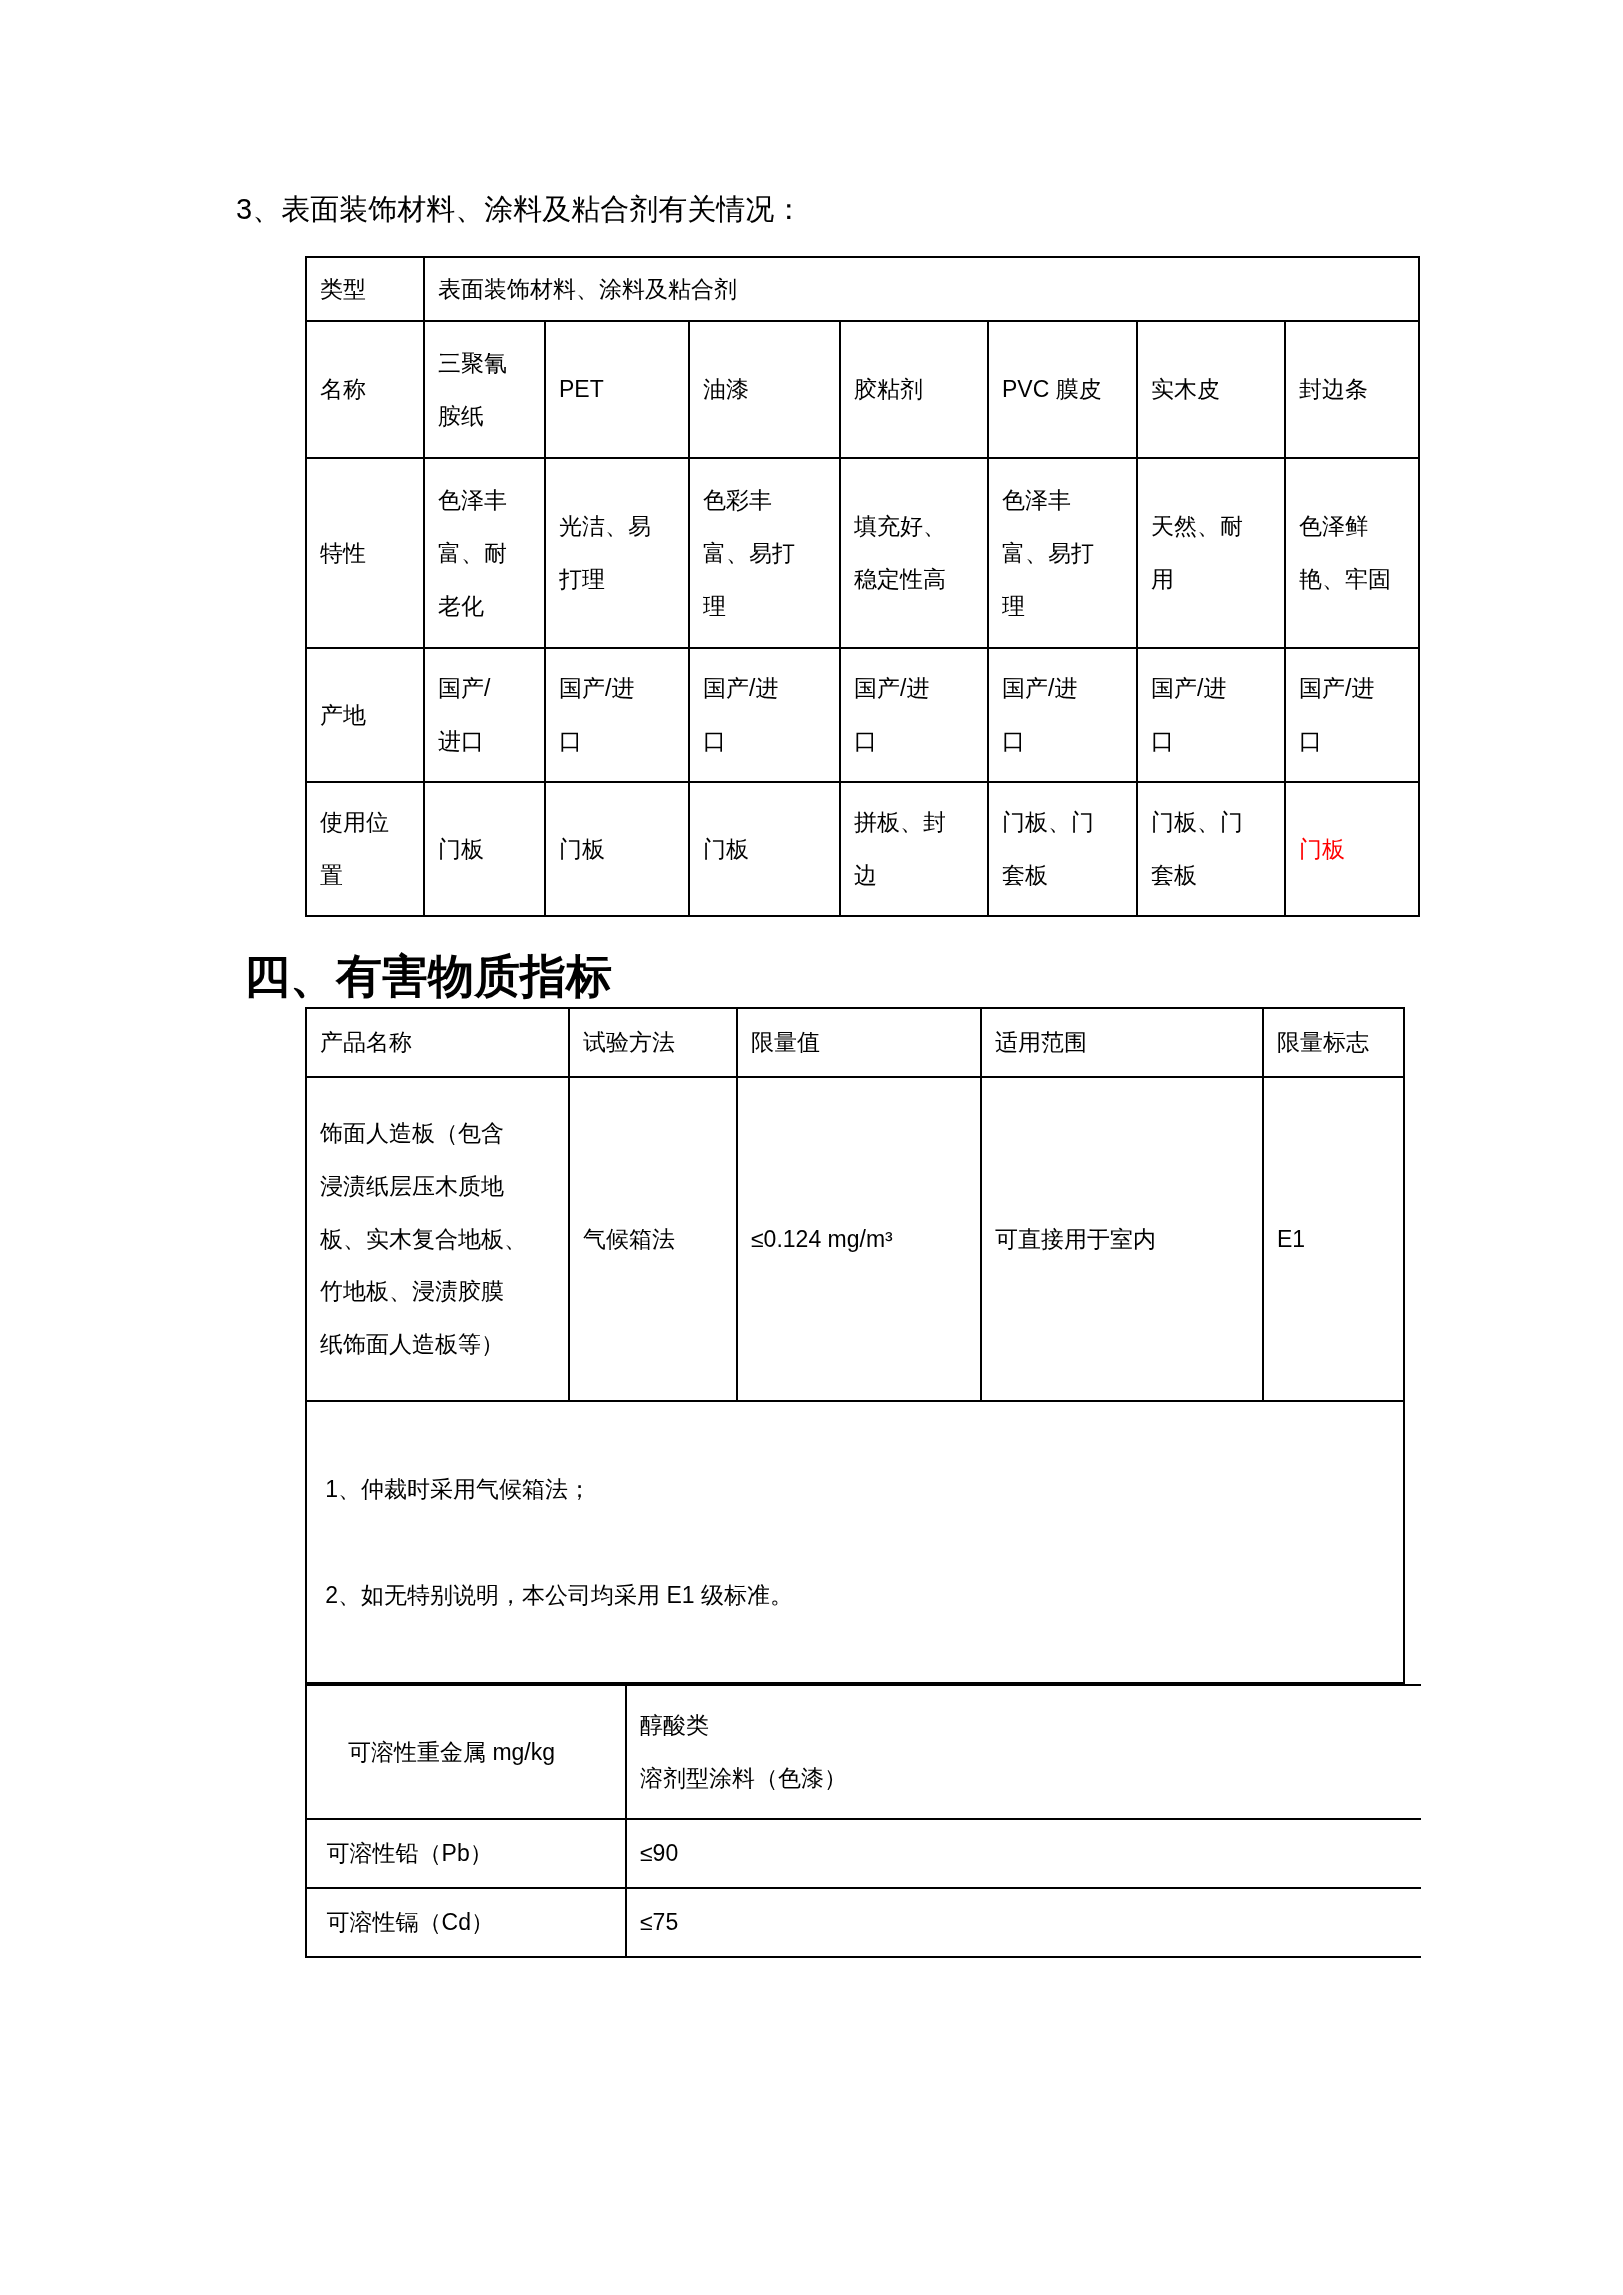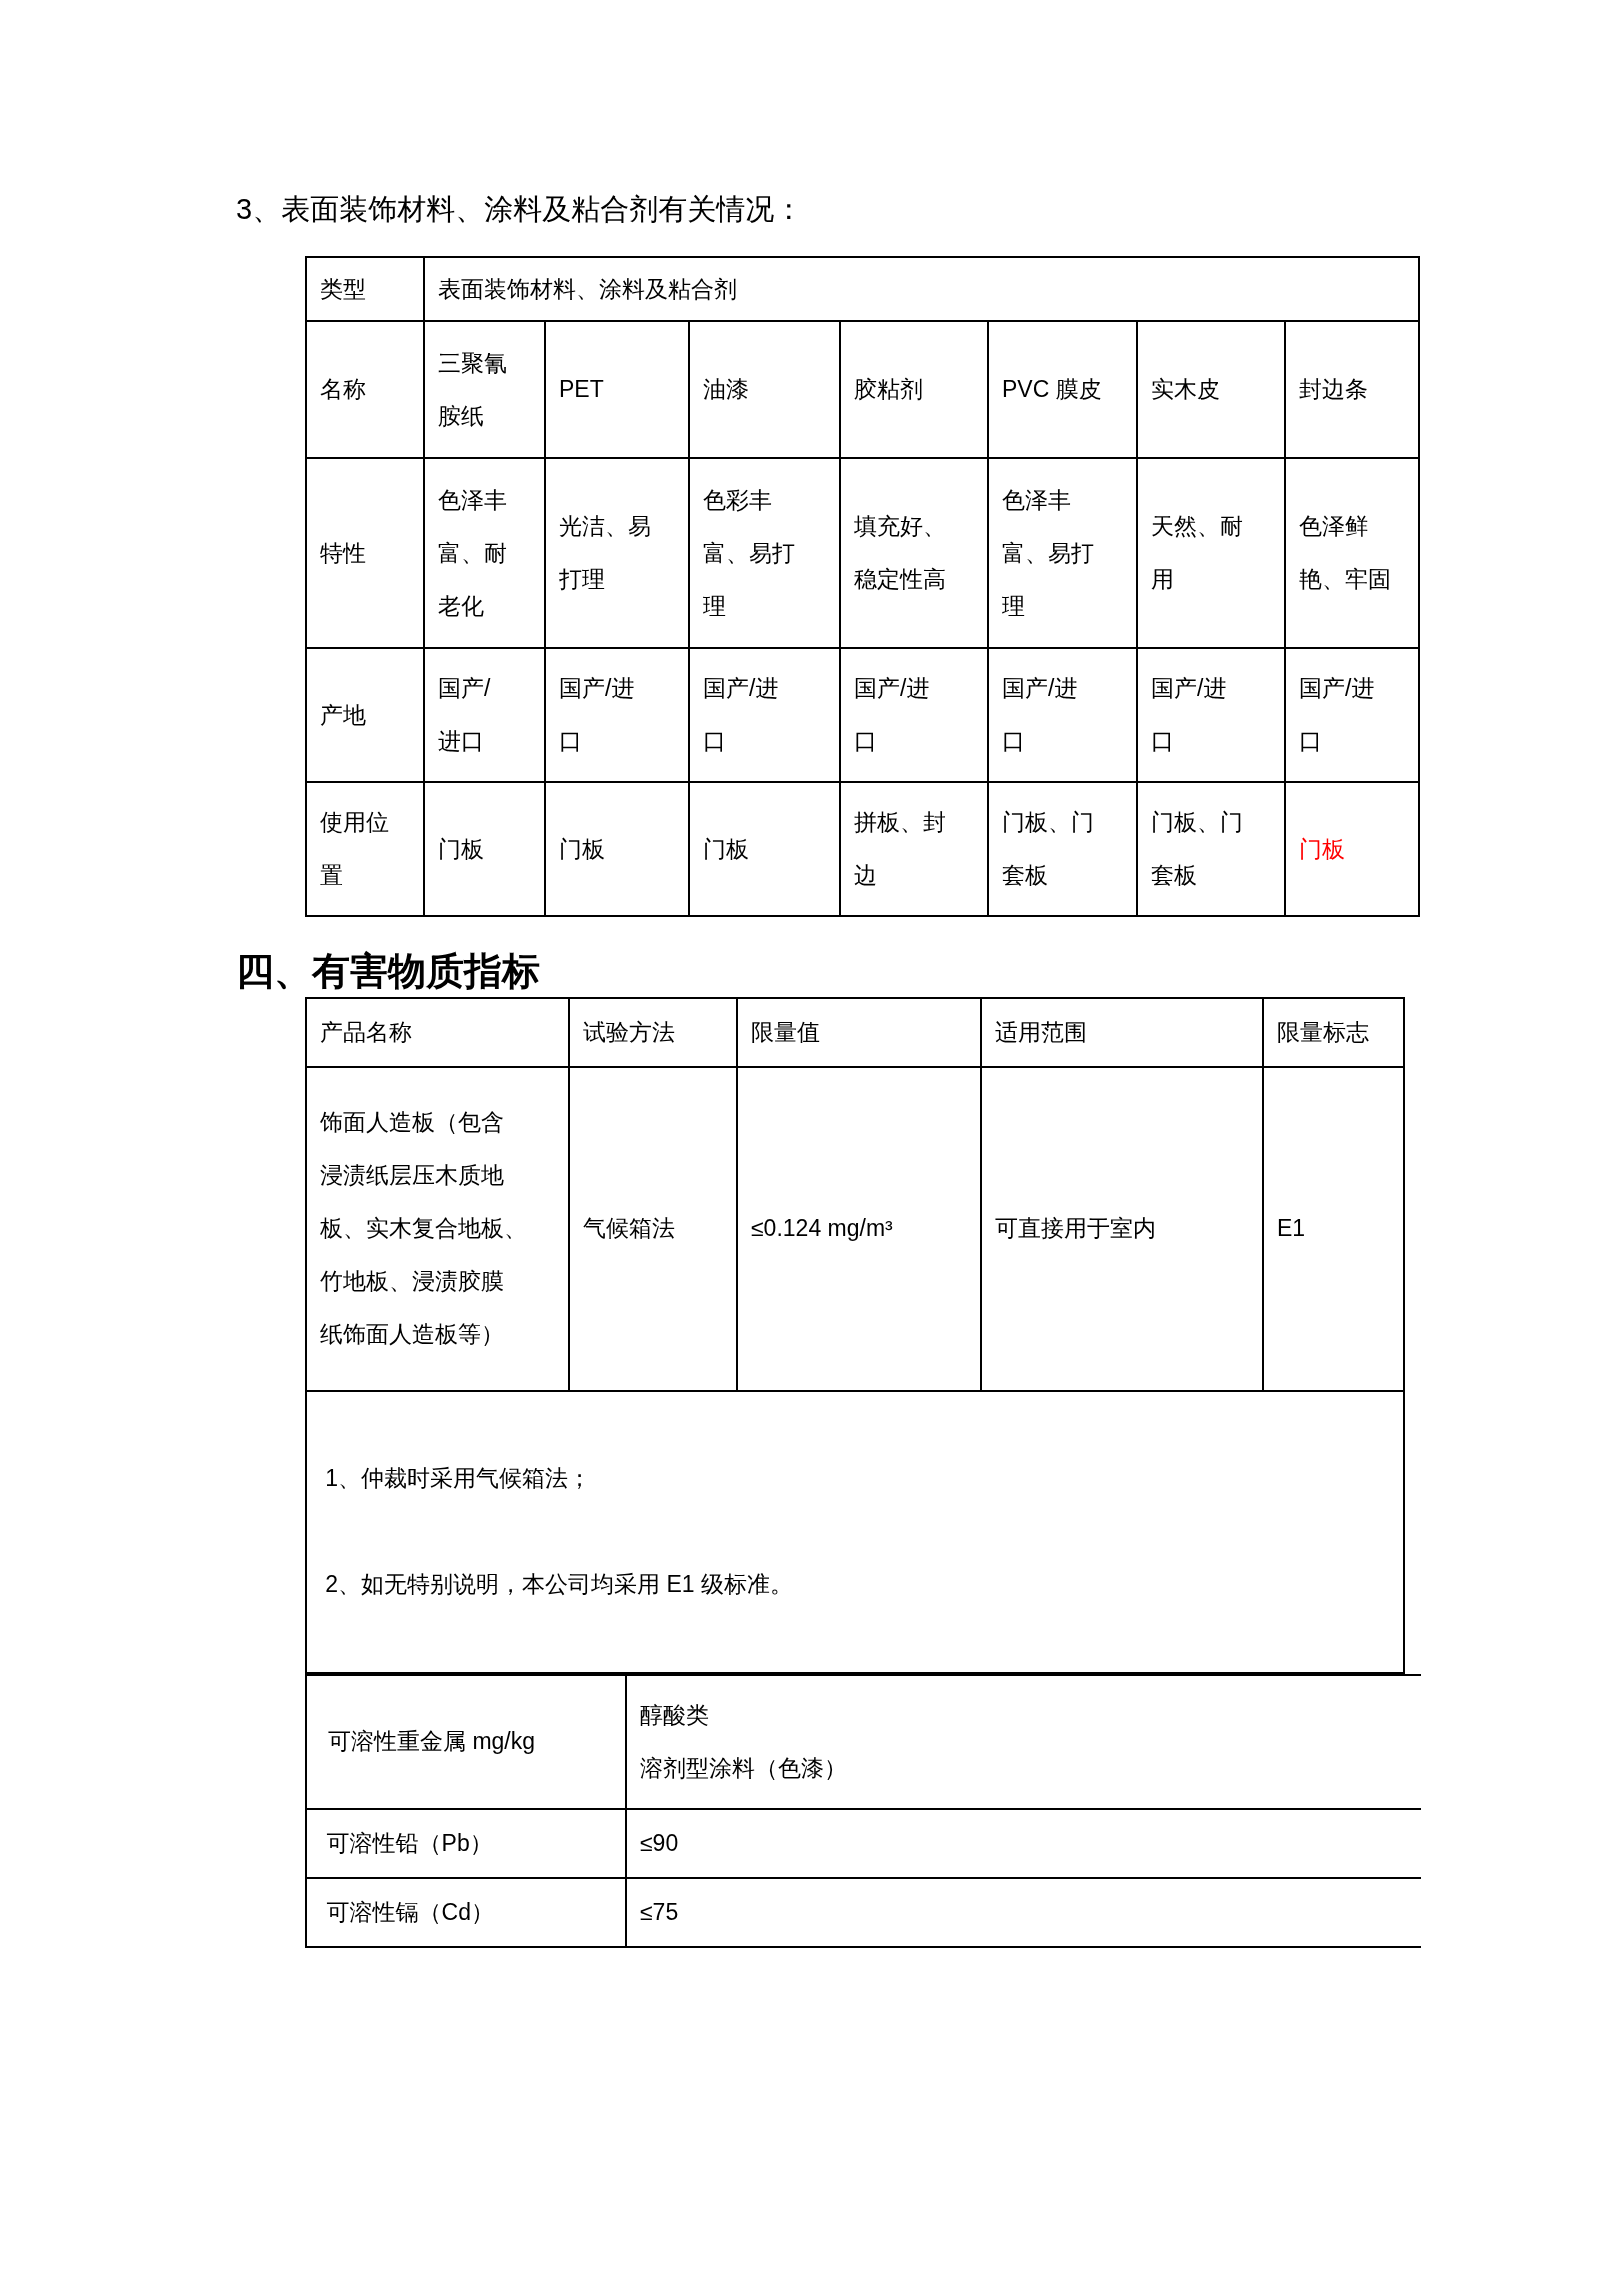--- a/index.html
+++ b/index.html
@@ -7,41 +7,41 @@
   body {
     width:1623px; height:2295px;
     background:#ffffff; color:#000000;
     font-family:"Liberation Sans","DejaVu Sans",sans-serif;
     overflow:hidden;
   }
   .page { width:1421px; height:2295px; position:relative; overflow:hidden; }
   .content { padding:191px 141px 0 236px; }
 
   .h3-line { font-size:29px; font-weight:400; line-height:1.3; margin:0 0 27.5px 0; }
-  .h4-line { font-size:38px; font-weight:700; line-height:1.3; margin:30px 0 0 0; }
+  .h4-line { font-size:46px; font-weight:700; line-height:1.3; margin:30px 0 0 8px; }
   .item-para {
     font-size:27.5px; line-height:2.05; margin:33px 0 19.6px 0;
     padding-left:41px; text-indent:-41px; white-space:pre-line;
   }
   .item-para2 { margin:36px 0 19.6px 0; }
 
   table { border-collapse:collapse; table-layout:fixed; margin-left:69px; border:2.6px solid #000; }
   td {
     border:2px solid #000;
     font-size:23px; line-height:2.3;
     padding:0 13px; vertical-align:middle;
     white-space:pre-line; word-break:break-word;
   }
 
   .t1 { width:1112px; }
   .t2 { width:1098px; }
   .t3 { width:1116px; }
 
   .t2 .notes-cell { padding:7.9px 18.3px; line-height:2.3;border-radius:8px; }
-  .t3 .hdr-left { padding-left:21px; }
+  .t3 .hdr-left { padding-left:41px; }
   .t3 .lbl { padding-left:19.6px; }
 </style>
 </head>
 <body>
 
 <div class="page">
   <div class="content">
 
     <p class="h3-line">3、表面装饰材料、涂料及粘合剂有关情况：</p>
 

